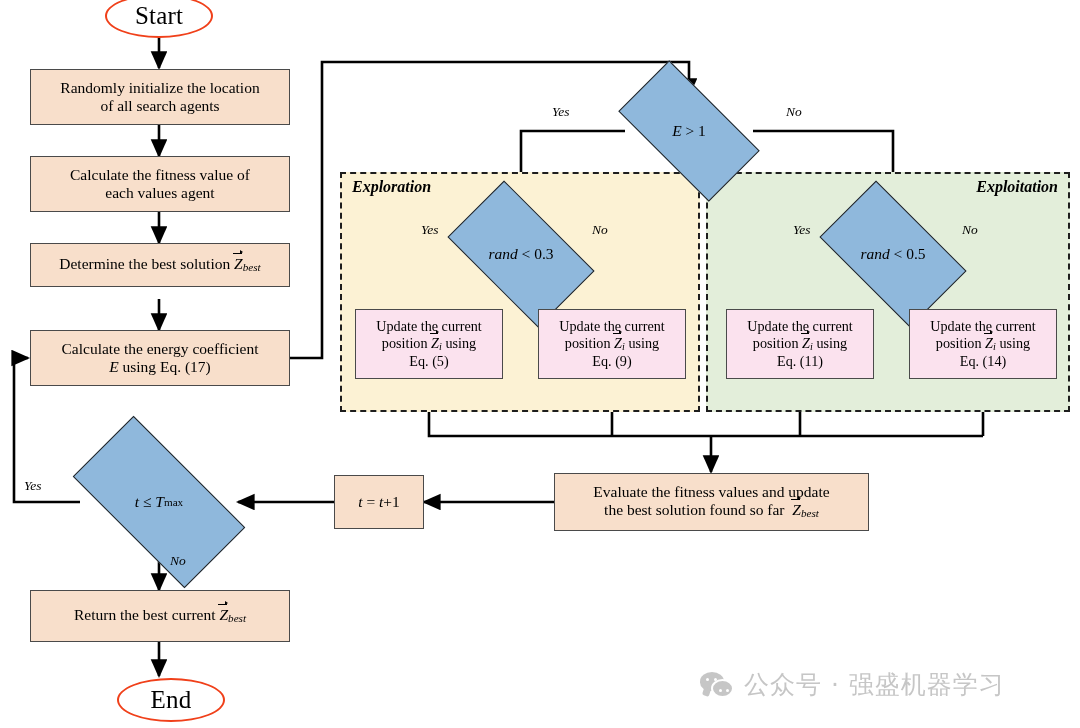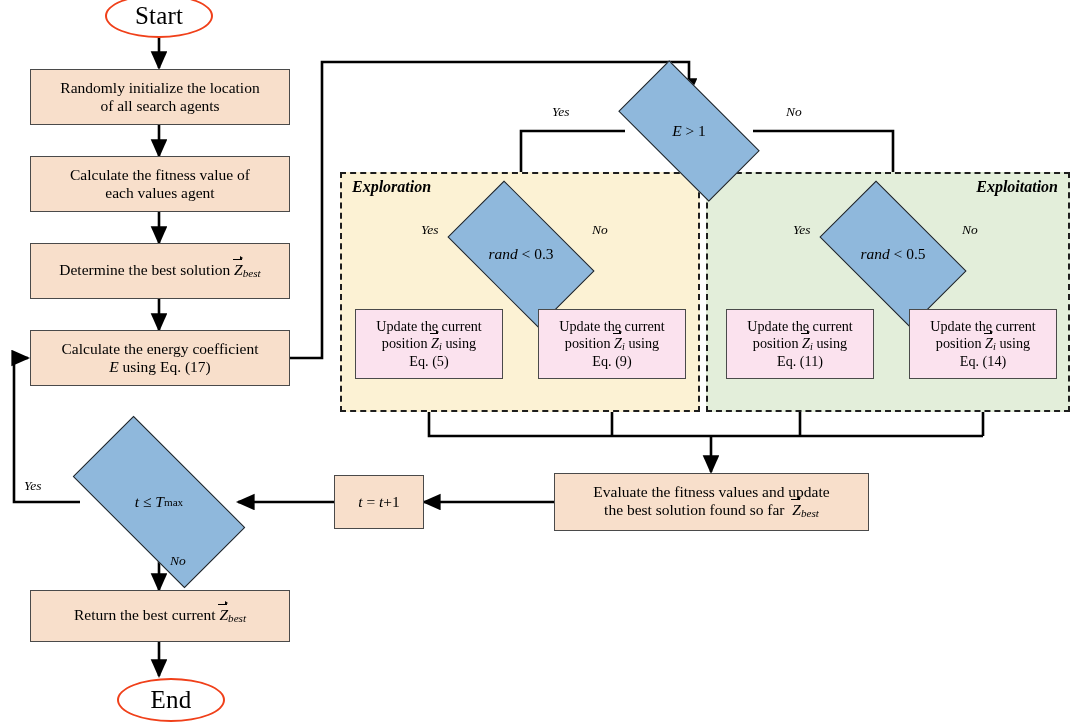--- a/index.html
+++ b/index.html
@@ -183,21 +183,21 @@
     </span>
   </div>
 
   <div class="node proc" style="left:30px;top:156px;width:260px;height:56px;">
     <span>
       <span>Calculate the fitness value of</span><br>
       <span>each values agent</span>
     </span>
   </div>
 
-  <div class="node proc" style="left:30px;top:243px;width:260px;height:56px;">
+  <div class="node proc" style="left:30px;top:243px;width:260px;height:44px;">
     <span>
       <span>Determine the best solution</span>
       <span class="vec">Z</span><sub class="s">best</sub>
     </span>
   </div>
 
   <div class="node proc" style="left:30px;top:330px;width:260px;height:56px;align-items:center;">
     <span>
       <span>Calculate the energy coefficient</span><br>
       <i class="m">E</i> using Eq. (17)
@@ -298,14 +298,25 @@
 
   <span class="elab" style="left:421px;top:222px;">Yes</span>
   <span class="elab" style="left:592px;top:222px;">No</span>
 
   <span class="elab" style="left:793px;top:222px;">Yes</span>
   <span class="elab" style="left:962px;top:222px;">No</span>
 
   <span class="elab" style="left:24px;top:478px;">Yes</span>
   <span class="elab" style="left:170px;top:553px;">No</span>
 
+  <div id="watermark">
+    <span class="wicon">
+      <span class="b1"></span>
+      <span class="d" style="left:6px;top:6px;"></span>
+      <span class="d" style="left:14px;top:6px;"></span>
+      <span class="b2"></span>
+      <span class="d" style="right:5px;bottom:6px;"></span>
+      <span class="d" style="right:12px;bottom:6px;"></span>
+    </span>
+    <span>公众号 · 强盛机器学习</span>
+  </div>
 
 </div>
 
 </body></html>

